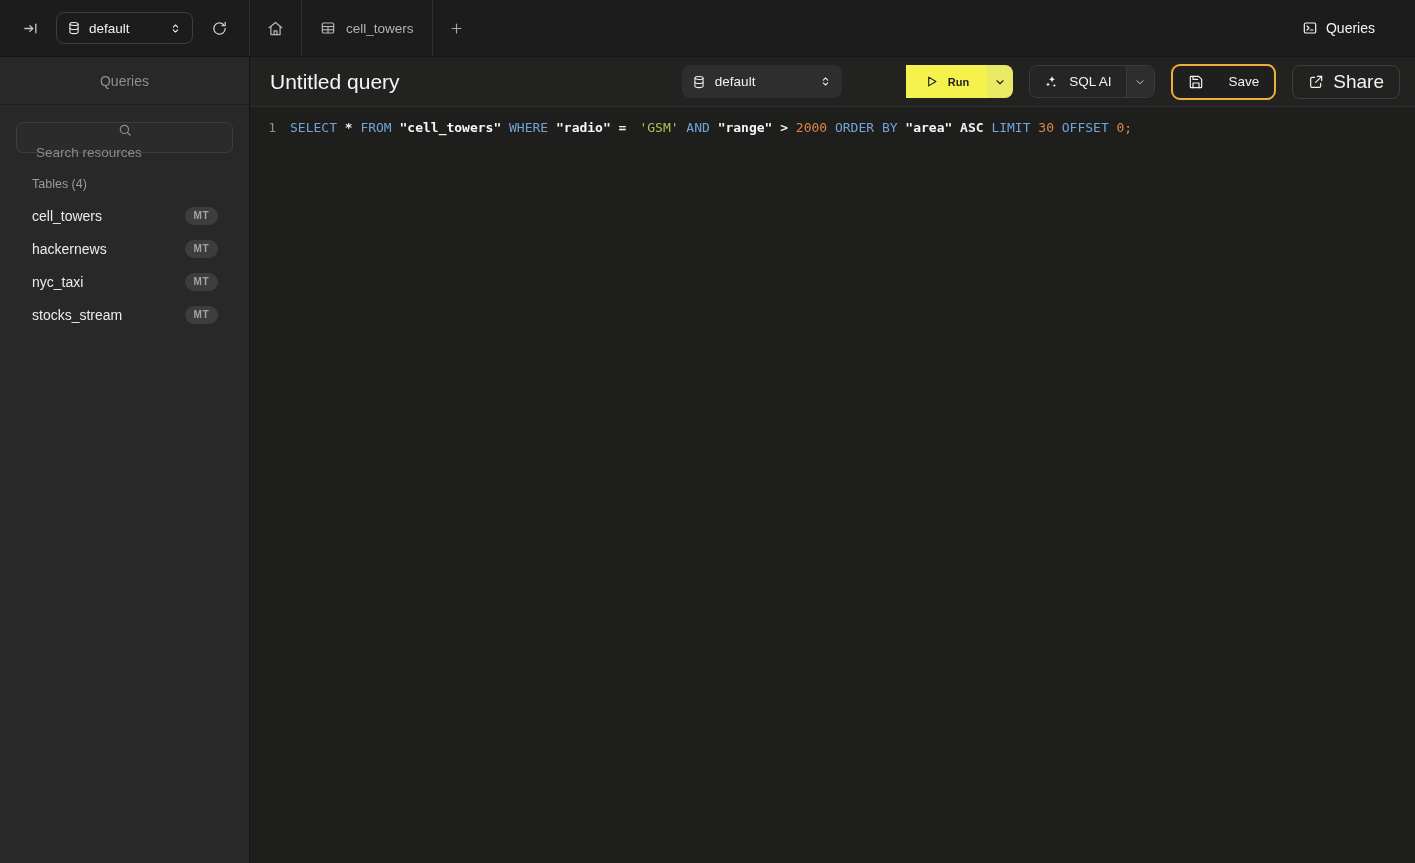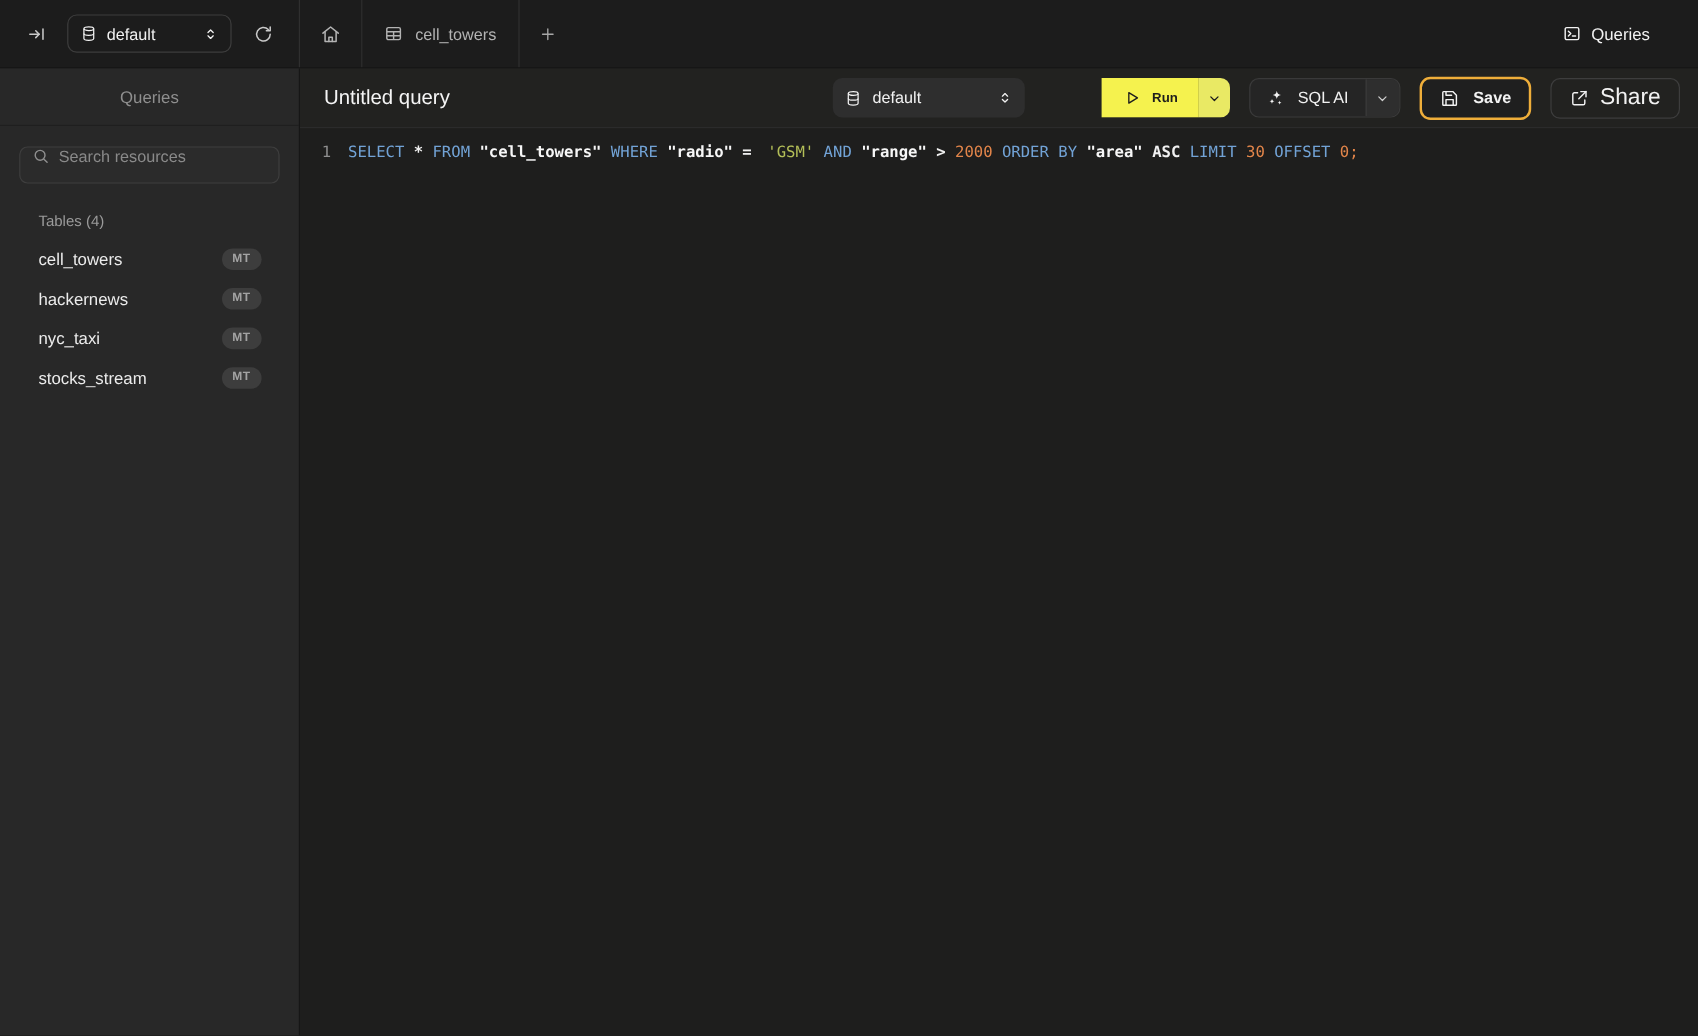--- a/index.html
+++ b/index.html
@@ -102,21 +102,21 @@
   }
   .new-table-btn{
     margin:17px 16px 0;height:32px;border-radius:7px;
     background:var(--accent-yellow);color:#1c1c1c;
     display:flex;align-items:center;justify-content:center;gap:8px;
     font-size:13.5px;font-weight:600;
   }
   .search-box{
     margin:17px 16px 0;height:31px;border-radius:7px;
     background:#2b2b2b;border:1px solid #3e3e3e;
-    display:flex;align-items:flex-start;gap:8px;padding:0 10px;color:var(--text-muted);
+    display:flex;align-items:center;gap:8px;padding:0 10px;color:var(--text-muted);flex-direction:column;
   }
   .search-box input{
     background:transparent;border:none;outline:none;flex:1;min-width:0;
     color:var(--text-primary);font-size:13.5px;font-family:inherit;
   }
   .search-box input::placeholder{color:#8a8a8a;}
   .section-label{
     margin:24px 16px 0;padding:0 16px 0 16px;
     font-size:12.5px;color:#9a9a9a;
   }
@@ -133,21 +133,21 @@
     font-size:10px;font-weight:700;letter-spacing:.5px;
     padding:4px 9px;line-height:1;
   }
 
   
   .main-header{
     height:50px;flex:none;background:var(--bg-header);
     border-bottom:1px solid var(--border-tab);
     display:flex;align-items:center;padding:0 15px 0 20px;gap:16px;
   }
-  .page-title{font-size:17px;font-weight:500;color:#f5f5f5;}
+  .page-title{font-size:21px;font-weight:500;color:#f5f5f5;}
   .toolbar{margin-left:auto;display:flex;align-items:center;gap:16px;}
   .toolbar-db{
     display:flex;align-items:center;gap:9px;height:33px;width:160px;
     background:var(--bg-control);border-radius:8px;padding:0 10px;
     color:var(--text-primary);font-size:13.5px;font-weight:500;
   }
   .toolbar-db .label{flex:1;text-align:left;}
   .split{display:flex;align-items:stretch;height:33px;border-radius:8px;overflow:hidden;}
   .run-main{
     display:flex;align-items:center;gap:9px;padding:0 18px;
@@ -160,23 +160,23 @@
   .sqlai-split{border:1px solid #3a3a3a;background:#252525;}
   .sqlai-main{
     display:flex;align-items:center;gap:9px;padding:0 14px;
     color:var(--text-primary);font-size:13.5px;font-weight:500;
   }
   .sqlai-caret{
     width:28px;display:flex;align-items:center;justify-content:center;
     background:#2e2e2e;border-left:1px solid #3a3a3a;color:#cfcfcf;
   }
   .save-btn{
-    display:flex;align-items:center;gap:12px;height:36px;padding:0 15px;
+    display:flex;align-items:center;gap:25px;height:36px;padding:0 15px;
     border:2px solid var(--amber);border-radius:9px;background:#1f1f1f;
-    color:var(--text-primary);font-size:13.5px;font-weight:700;
+    color:var(--text-primary);font-size:13.5px;font-weight:400;
   }
   .share-btn{
     display:flex;align-items:center;gap:9px;height:34px;padding:0 15px;
     border:1px solid #3d3d3d;border-radius:8px;background:transparent;
     color:var(--text-primary);font-size:19px;font-weight:500;
   }
 
   
   .editor{flex:1;background:var(--bg-editor);padding-top:11px;overflow:hidden;}
   .code-row{display:flex;align-items:baseline;line-height:20px;}

